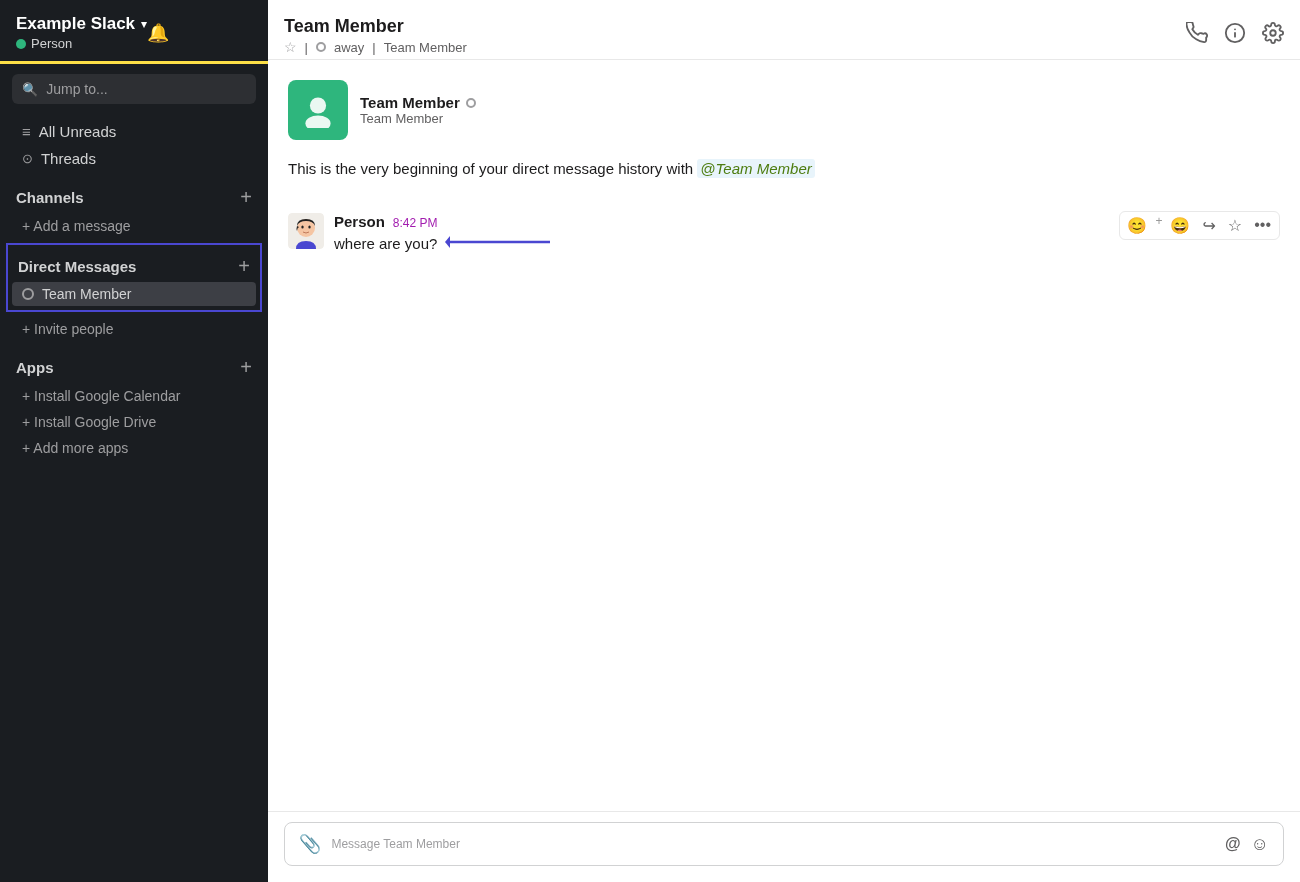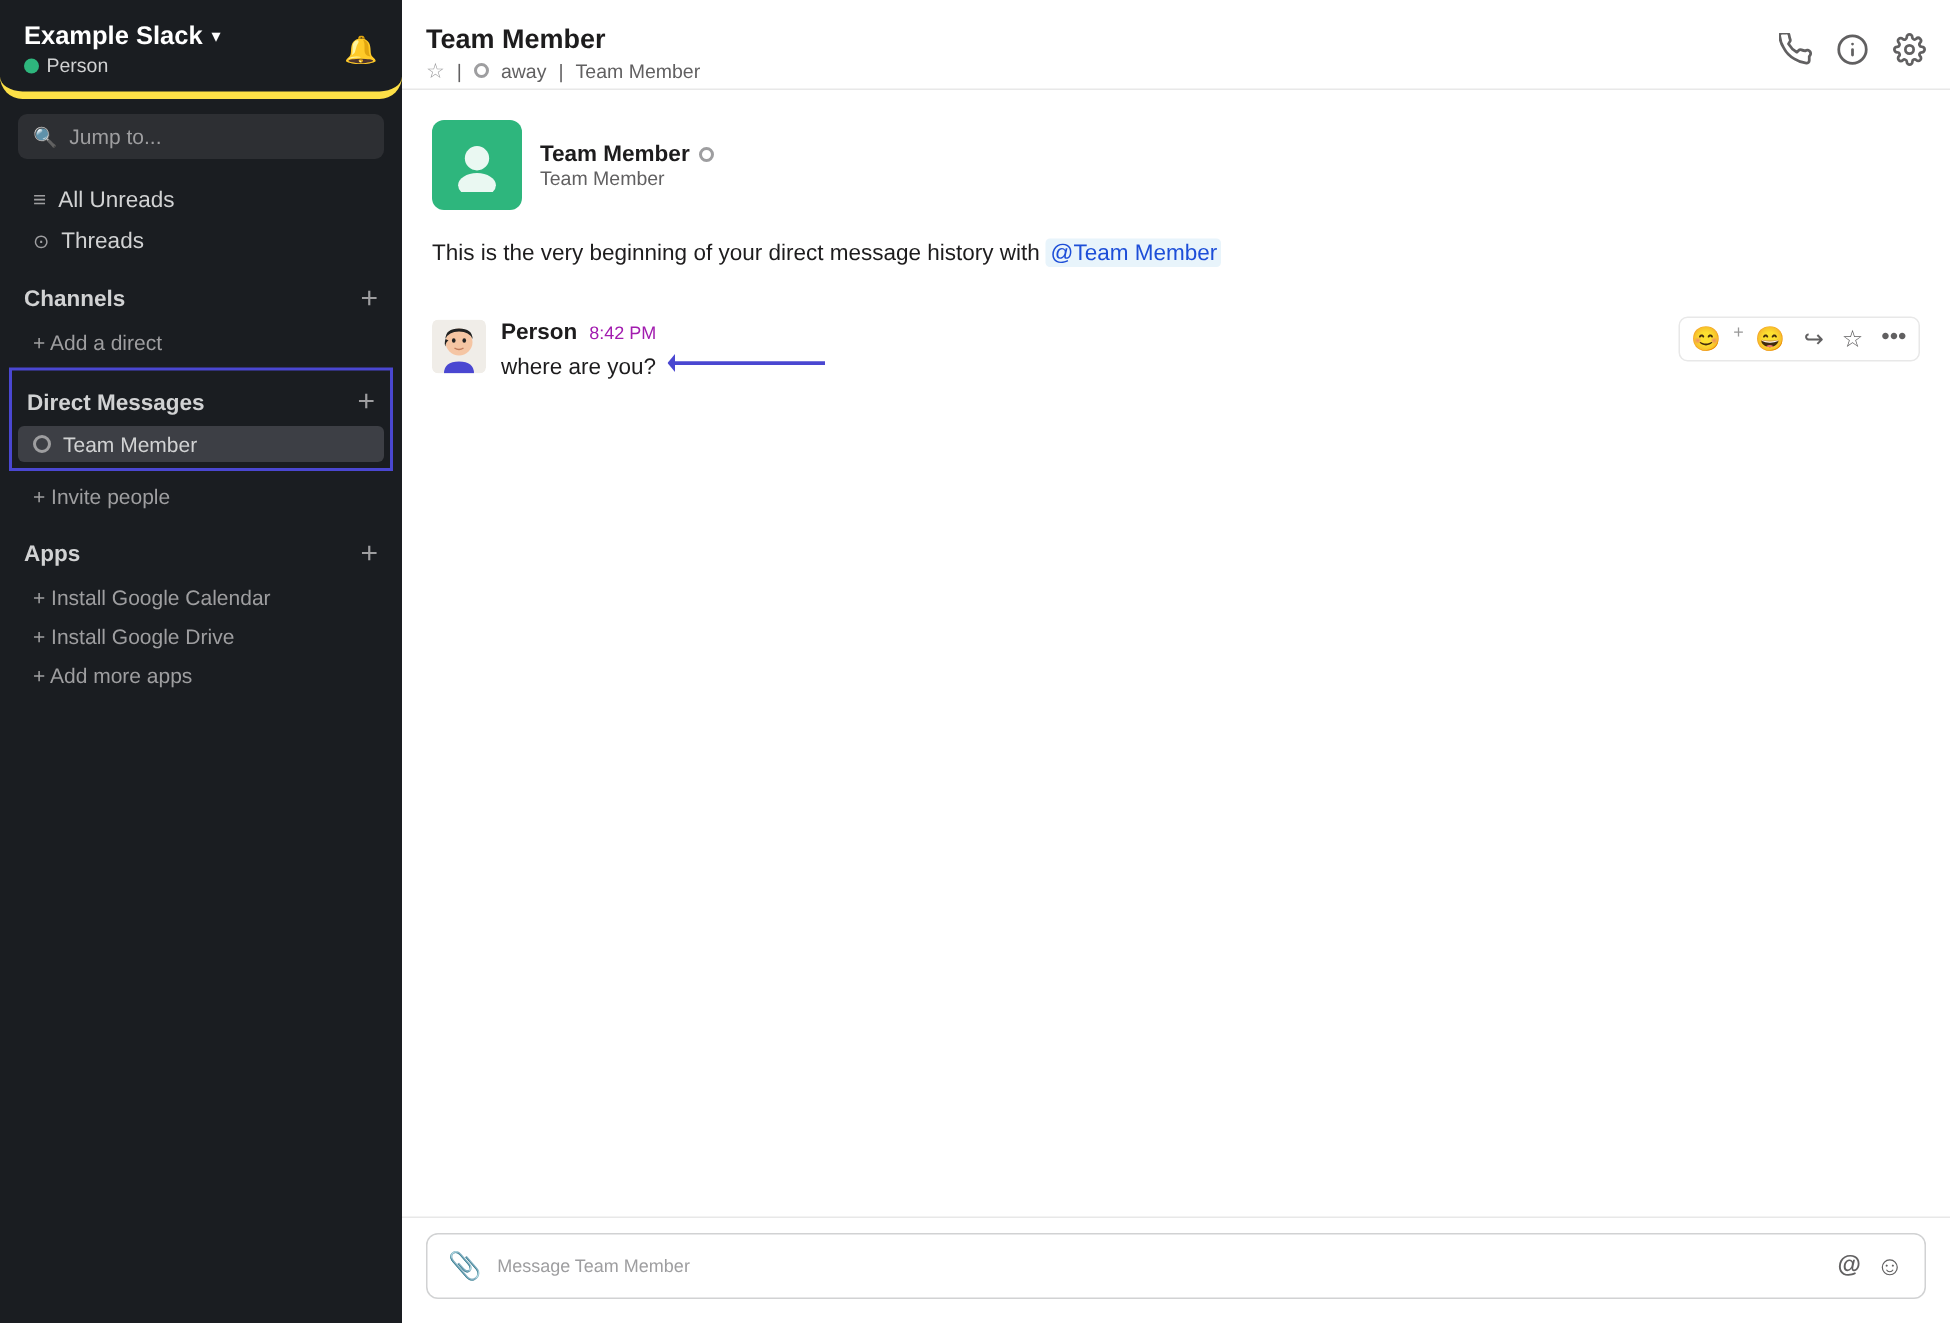--- a/index.html
+++ b/index.html
@@ -13,23 +13,21 @@
       color: #d1d2d3;
       display: flex;
       flex-direction: column;
       height: 100%;
     }
 
     .sidebar-header {
       padding: 14px 16px 10px;
       display: flex;
       align-items: center;
-      justify-content: space-between;
-      border-bottom: 5px solid #fde047;
-      border-radius: 15px;
+      border-bottom: 3px solid #fde047;
     }
     .sidebar-header-left {
       display: flex;
       align-items: center;
       gap: 6px;
     }
     .workspace-name {
       font-size: 17px;
       font-weight: 700;
       color: #fff;
@@ -251,24 +249,25 @@
       font-size: 13px;
       color: #616061;
     }
 
     .dm-history-text {
       font-size: 15px;
       color: #1d1c1d;
       margin-bottom: 30px;
     }
     .dm-history-mention {
-      color: #1d4ed8;
+      color: #4d7c0f;
       background: #e8f4fb;
       padding: 1px 3px;
       border-radius: 3px;
+      font-style: italic;
     }
 
     .date-divider {
       display: flex;
       align-items: center;
       gap: 10px;
       margin: 10px 0;
       color: #616061;
       font-size: 13px;
       font-weight: 600;
@@ -411,21 +410,21 @@
       <span class="nav-item-icon" style="font-size:13px;">⊙</span>
       <span>Threads</span>
     </div>
 
     <div class="section-header">
       <span class="section-title">Channels</span>
       <span class="section-add">+</span>
     </div>
 
     <div class="add-item">
-      <span>+ Add a direct</span>
+      <span>+ Add a message</span>
     </div>
 
     <div class="dm-section">
       <div class="section-header">
         <span class="section-title">Direct Messages</span>
         <span class="section-add">+</span>
       </div>
       <div class="dm-item active">
         <span class="dm-status-circle away"></span>
         <span>Team Member</span>

